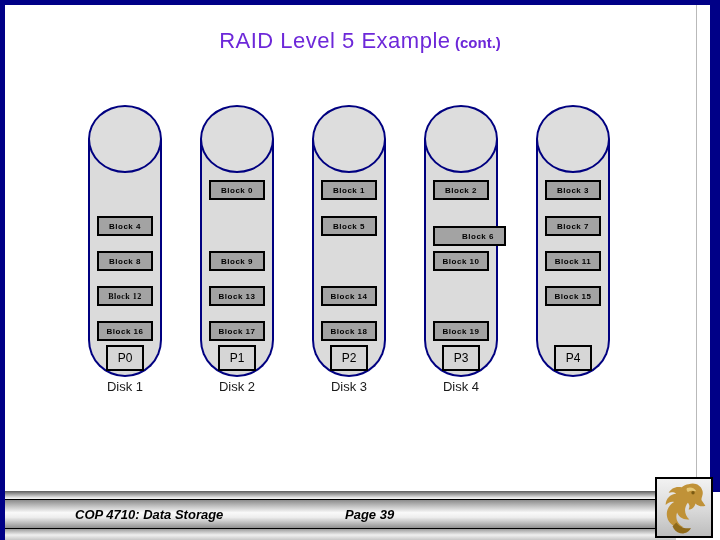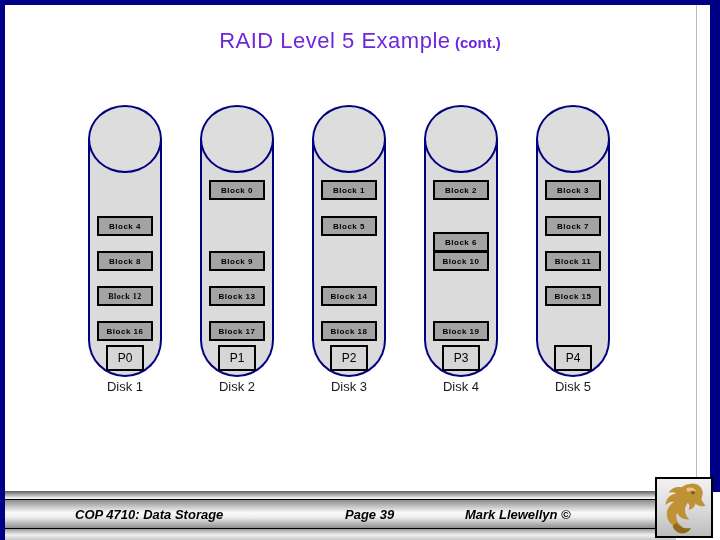--- a/index.html
+++ b/index.html
@@ -113,49 +113,47 @@
         <div class="block-box" style="top: 111px;">Block 5</div>
         <div class="block-box" style="top: 181px;">Block 14</div>
         <div class="block-box" style="top: 216px;">Block 18</div>
         <div class="parity-box">P2</div>
         <div class="disk-label">Disk 3</div>
       </div>
       <div class="cylinder" style="left: 424px;">
         <div class="cyl-body"></div>
         <div class="cyl-top"></div>
         <div class="block-box" style="top: 75px;">Block 2</div>
-        <div class="block-box" style="top: 127px;">Block 6</div>
+        <div class="block-box" style="top: 121px; padding-left: 17px;">Block 6</div>
         <div class="block-box" style="top: 146px;">Block 10</div>
         <div class="block-box" style="top: 216px;">Block 19</div>
         <div class="parity-box">P3</div>
         <div class="disk-label">Disk 4</div>
       </div>
       <div class="cylinder" style="left: 536px;">
         <div class="cyl-body"></div>
         <div class="cyl-top"></div>
         <div class="block-box" style="top: 75px;">Block 3</div>
         <div class="block-box" style="top: 111px;">Block 7</div>
         <div class="block-box" style="top: 146px;">Block 11</div>
         <div class="block-box" style="top: 181px;">Block 15</div>
         <div class="parity-box">P4</div>
-        <div class="disk-label">Disk 5</div>
       </div>
     </div>
 
   <div class="slide-edge-line"></div>
   <div class="border-top"></div>
   <div class="border-left"></div>
   <div class="border-right"></div>
 
   <div class="footer">
     <div class="band1"></div>
     <div class="band2">
       <span class="f-course">COP 4710: Data Storage</span>
       <span class="f-page">Page 39</span>
-      <span class="f-author">Mark Llewellyn ©</span>
     </div>
     <div class="band3"></div>
   </div>
 
   <div class="logo-panel">
     <svg width="46" height="52" viewBox="0 0 60 68">
       <g>
         <path fill="#c09238" d="M36 3c8-3 16 1 18 8 2 6-2 9-1 13l5 7c-5 2-10 0-13-3-1 5-5 8-9 8 2-4 1-7-1-9-6 8-4 16 2 22-8 1-14-3-16-9-3 8 1 15 8 19-10 2-19-4-21-13-2-8 2-16 9-20-4-1-8 1-11 4 0-8 6-14 14-15-3-2-7-2-10-1 3-6 10-9 17-7 2-2 6-4 9-4z"></path>
         <path fill="#8f6a1a" d="M20 53c4 6 12 9 19 7-2 5-8 8-14 7-5-1-8-4-10-9z"></path>
         <path fill="#7a5a12" d="M44 14a2.2 2.2 0 1 1-4.4 0 2.2 2.2 0 0 1 4.4 0z"></path>

